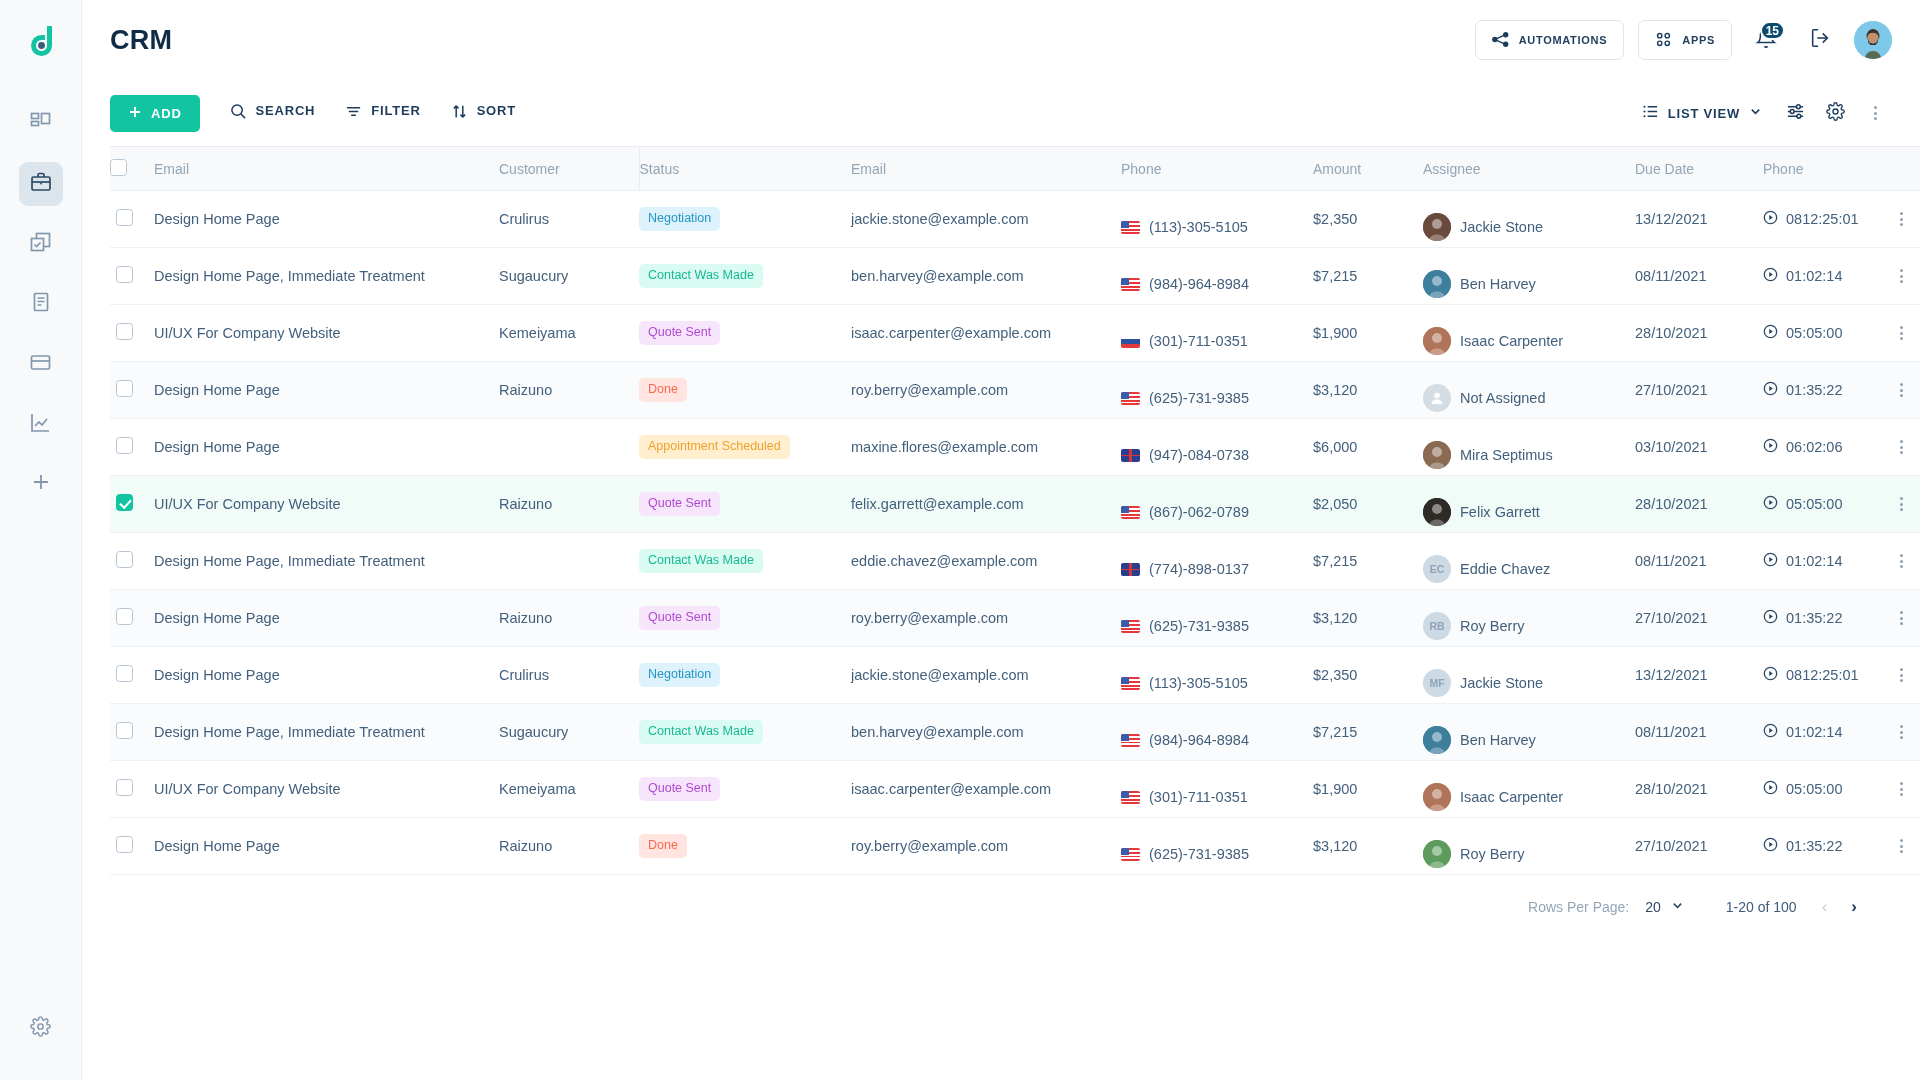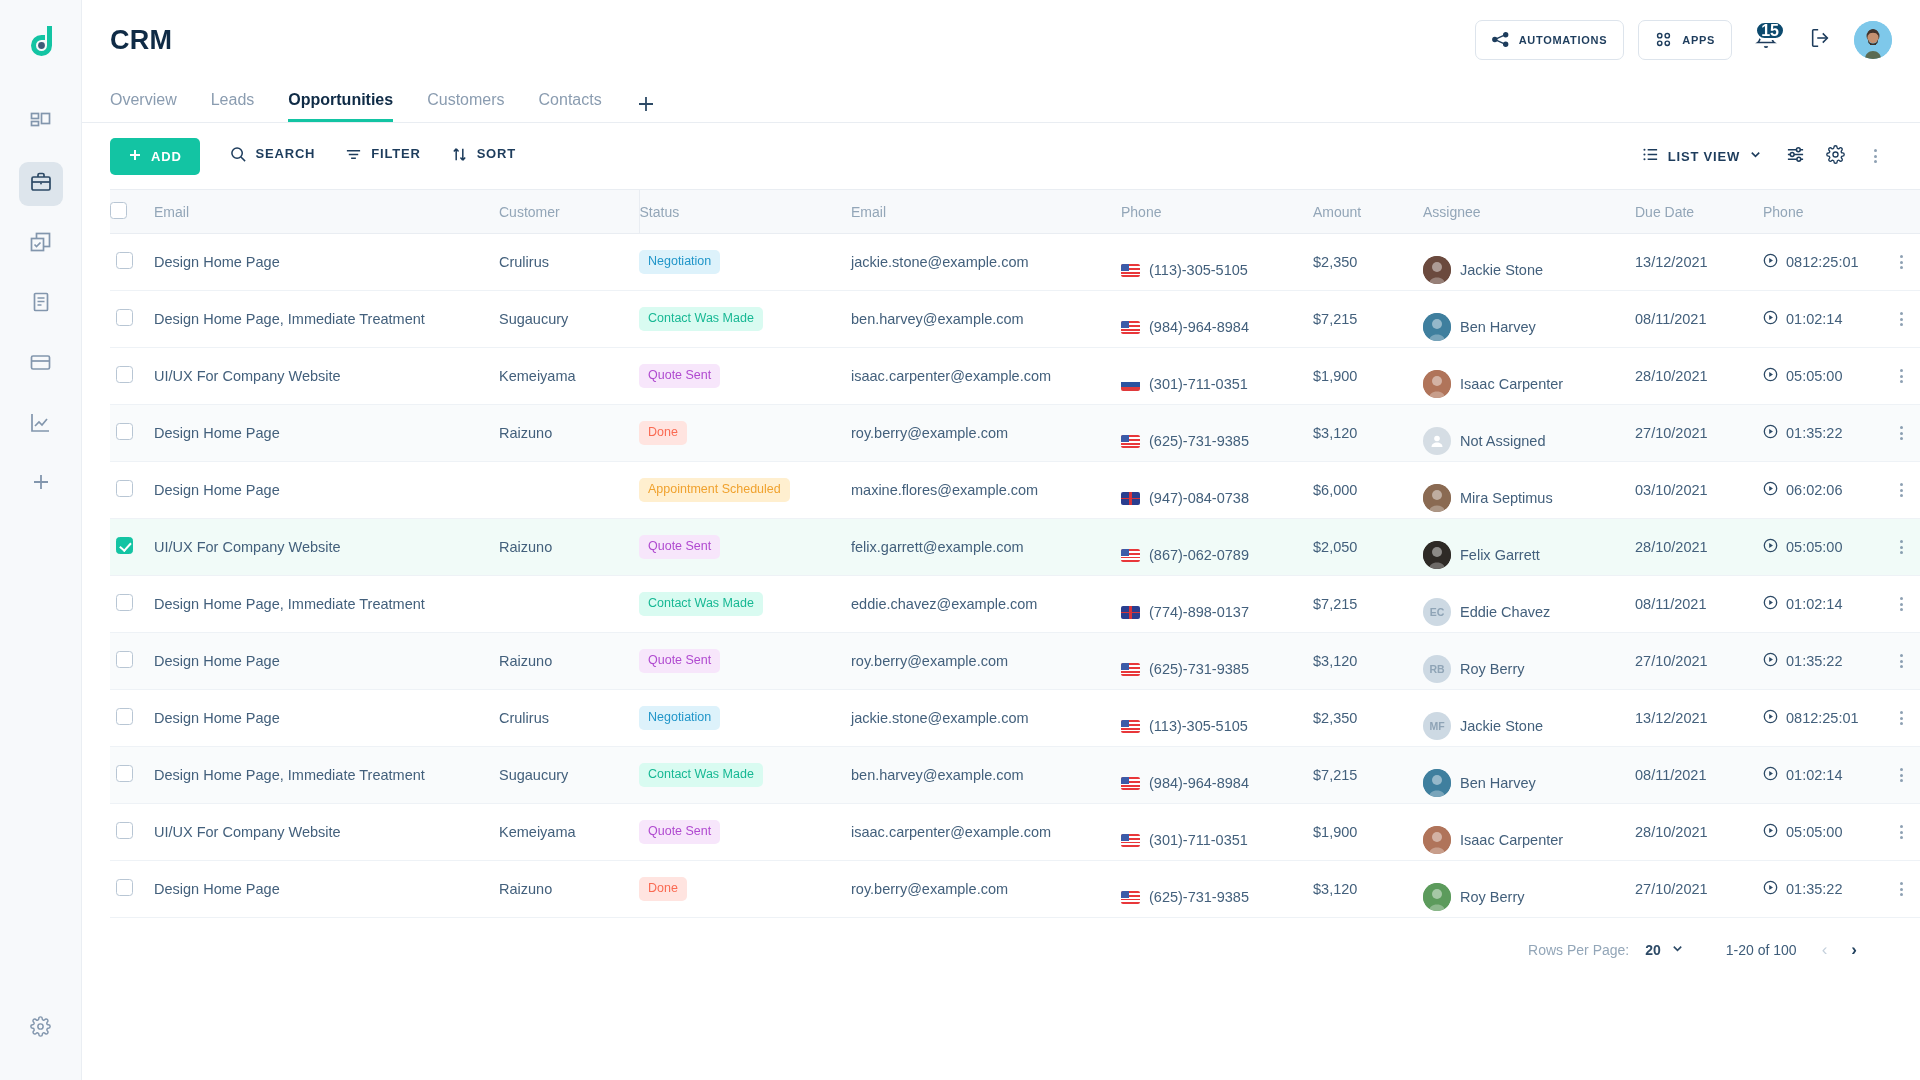--- a/index.html
+++ b/index.html
@@ -44,21 +44,21 @@
   .pill-btn {
     height: 40px; padding: 0 16px; border: 1px solid #dde4ec; border-radius: 7px;
     background: #fff; display: flex; align-items: center; gap: 10px;
     font-size: 11px; font-weight: bold; color: #1d3c5c; letter-spacing: .7px; cursor: pointer;
   }
   .icon-btn { width: 40px; height: 40px; display: flex; align-items: center; justify-content: center;
               color: #1d3c5c; cursor: pointer; position: relative; }
   .badge {
     position: absolute; top: 1px; right: 1px; min-width: 19px; height: 19px;
     background: #0c4a6e; color: #fff; border-radius: 10px;
-    font-size: 16px; font-weight: bold; display: flex; align-items: center; justify-content: center;
+    font-size: 12px; font-weight: bold; display: flex; align-items: center; justify-content: center;
     padding: 0 4px; border: 2px solid #fff; text-align: right;
   }
   .avatar-top {
     width: 38px; height: 38px; border-radius: 50%; overflow: hidden;
     background: #7ec8ea; cursor: pointer; flex-shrink: 0;
   }
 
   
   .tabs-row { padding: 0 28px; border-bottom: 1px solid #e9edf2; flex-shrink: 0; }
   .tabs { display: flex; align-items: flex-end; gap: 34px; height: 42px; }
@@ -169,21 +169,21 @@
   .timer-cell { display: flex; align-items: center; gap: 8px; }
   .kebab { display: flex; flex-direction: column; gap: 2.5px; align-items: center; cursor: pointer; }
   .kebab i { width: 3px; height: 3px; border-radius: 50%; background: #41618098; display: block; }
 
   
   .pager {
     display: flex; align-items: center; justify-content: flex-end;
     gap: 10px; padding: 22px 28px 0 0; font-size: 14px; color: #8fa2b5;
   }
   .pg-label { color: #93a6b8; }
-  .pg-num { color: #2d4a66; font-weight: bold; margin-left: 6px; text-align: center; }
+  .pg-num { color: #2d4a66; font-weight: normal; margin-left: 6px; text-align: center; }
   .pg-range { color: #3d5c79; margin-left: 32px; margin-right: 8px; }
   .pg-arrow { cursor: pointer; padding: 0 7px; font-size: 17px; }
   .pg-arrow.dis { color: #c4d0dc; }
   .pg-arrow.act { color: #23425f; font-weight: bold; }
 </style>
 </head>
 <body>
 
 <div class="app">
 
@@ -327,34 +327,20 @@
             <circle cx="19" cy="15" r="6.5" fill="#4a3b32"></circle>
             <path d="M19 11a5.5 5.5 0 0 1 5.5 5.5c0 3-2.5 5.5-5.5 5.5s-5.5-2.5-5.5-5.5A5.5 5.5 0 0 1 19 11z" fill="#c49070"></path>
             <path d="M13.5 13.5a5.5 5.5 0 0 1 11 0c0 .9-.3 1.3-.6.7-.8-1.6-2.4-2.4-4.9-2.4s-4.1.8-4.9 2.4c-.3.6-.6.2-.6-.7z" fill="#40322a"></path>
             <path d="M14 18.5c.6 2.4 2.6 4 5 4s4.4-1.6 5-4c.3 2.2-.5 4-2 4.8V24h-6v-.7c-1.5-.8-2.3-2.6-2-4.8z" fill="#3b3129"></path>
             <path d="M11 38c0-5 3.6-8 8-8s8 3 8 8z" fill="#5a6b53"></path>
           </svg>
         </div>
       </div>
     </div>
 
-    <div class="tabs-row">
-      <div class="tabs">
-        <div class="tab">Overview</div>
-        <div class="tab">Leads</div>
-        <div class="tab active">Opportunities</div>
-        <div class="tab">Customers</div>
-        <div class="tab">Contacts</div>
-        <div class="tab-plus">
-          <svg width="20" height="20" viewBox="0 0 20 20" fill="none" stroke="#2d4a66" stroke-width="1.8">
-            <path d="M10 3v14M3 10h14"></path>
-          </svg>
-        </div>
-      </div>
-    </div>
 
     <div class="toolbar">
       <button class="add-btn">
         <span>
           <svg width="14" height="14" viewBox="0 0 14 14" fill="none" stroke="#fff" stroke-width="2">
             <path d="M7 2v10M2 7h10"></path>
           </svg>
         </span>
         <span>ADD</span>
       </button>

